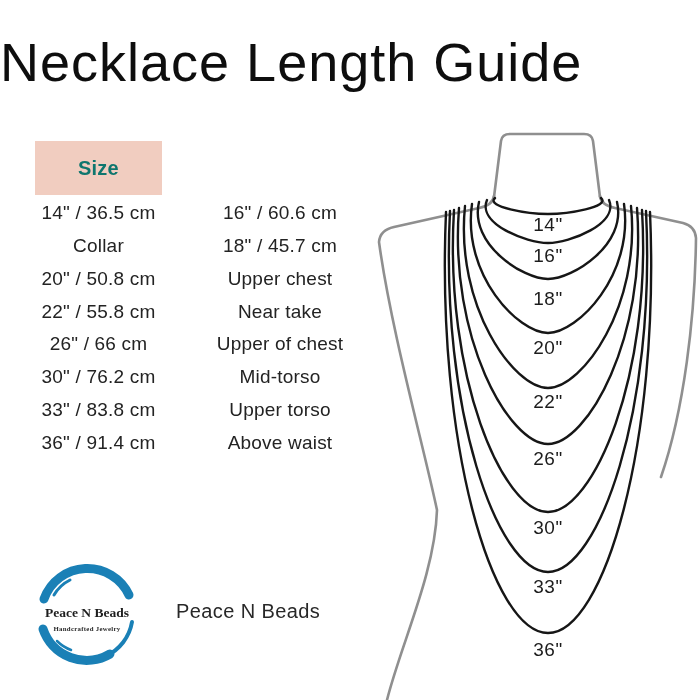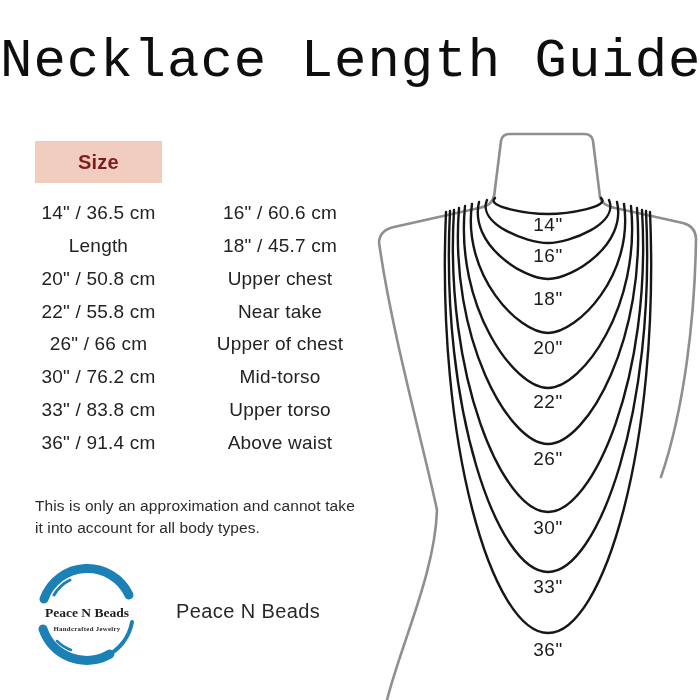--- a/index.html
+++ b/index.html
@@ -3,28 +3,28 @@
 <meta charset="utf-8">
 <style>
   html,body{margin:0;padding:0;background:#e8e8e8;}
   .canvas{
     position:relative;width:700px;height:700px;margin:0 auto;
     background:#ffffff;overflow:hidden;
     font-family:"Liberation Sans", sans-serif;color:#1f1f1f;
   }
   .page-title{
     position:absolute;left:0;top:30px;width:700px;height:64px;
-    text-align:right;font-family:Liberation Mono, monospace;
+    text-align:left;font-family:Liberation Sans, sans-serif;
     font-size:54px;font-weight:500;letter-spacing:1px;color:#0e0e0e;
     line-height:64px;white-space:nowrap;
   }
   .hdr{
-    position:absolute;top:141px;height:42px;
+    position:absolute;top:141px;height:54px;
     display:flex;align-items:center;justify-content:center;
-    font-weight:700;font-size:20px;color:#7f1d1d;letter-spacing:.2px;
+    font-weight:700;font-size:20px;color:#0f766e;letter-spacing:.2px;
   }
   .hdr-size{left:35px;width:127px;}
   .hdr-pos{left:186px;width:188px;}
   .rows{
     position:absolute;left:35px;top:197px;
     display:grid;grid-template-columns:127px 188px;column-gap:24px;
     grid-auto-rows:32.75px;
   }
   .cell{
     display:flex;align-items:center;justify-content:center;
@@ -52,40 +52,36 @@
 
 <div class="canvas">
 
   <div class="page-title">Necklace Length Guide</div>
 
   <div class="hdr hdr-size" style="background:#f1cdc0;">Size</div>
 
   <div class="rows">
     <div class="cell">14" / 36.5 cm</div>
     <div class="cell">16" / 60.6 cm</div>
-    <div class="cell">Length</div>
+    <div class="cell">Collar</div>
     <div class="cell">18" / 45.7 cm</div>
     <div class="cell">20" / 50.8 cm</div>
     <div class="cell">Upper chest</div>
     <div class="cell">22" / 55.8 cm</div>
     <div class="cell">Near take</div>
     <div class="cell">26" / 66 cm</div>
     <div class="cell">Upper of chest</div>
     <div class="cell">30" / 76.2 cm</div>
     <div class="cell">Mid-torso</div>
     <div class="cell">33" / 83.8 cm</div>
     <div class="cell">Upper torso</div>
     <div class="cell">36" / 91.4 cm</div>
     <div class="cell">Above waist</div>
   </div>
 
-  <div class="disclaimer">
-    <span>This is only an approximation and cannot take</span><br>
-    <span>it into account for all body types.</span>
-  </div>
 
   <svg class="logo" viewBox="0 0 114 114">
     <g stroke="#1a80b6" fill="none" stroke-linecap="round">
       <path d="M 14,44 A 46,46 0 0 1 99,40" stroke-width="9"></path>
       <path d="M 13,74 A 46,46 0 0 0 80,99" stroke-width="9"></path>
       <path d="M 102,67 A 46,46 0 0 1 76,101" stroke-width="4"></path>
       <path d="M 24,40 A 38,38 0 0 1 40,25" stroke-width="3"></path>
       <path d="M 27,86 A 38,38 0 0 0 41,95" stroke-width="2.5"></path>
     </g>
     <text x="57" y="62" text-anchor="middle" class="logo-title">Peace N Beads</text>

